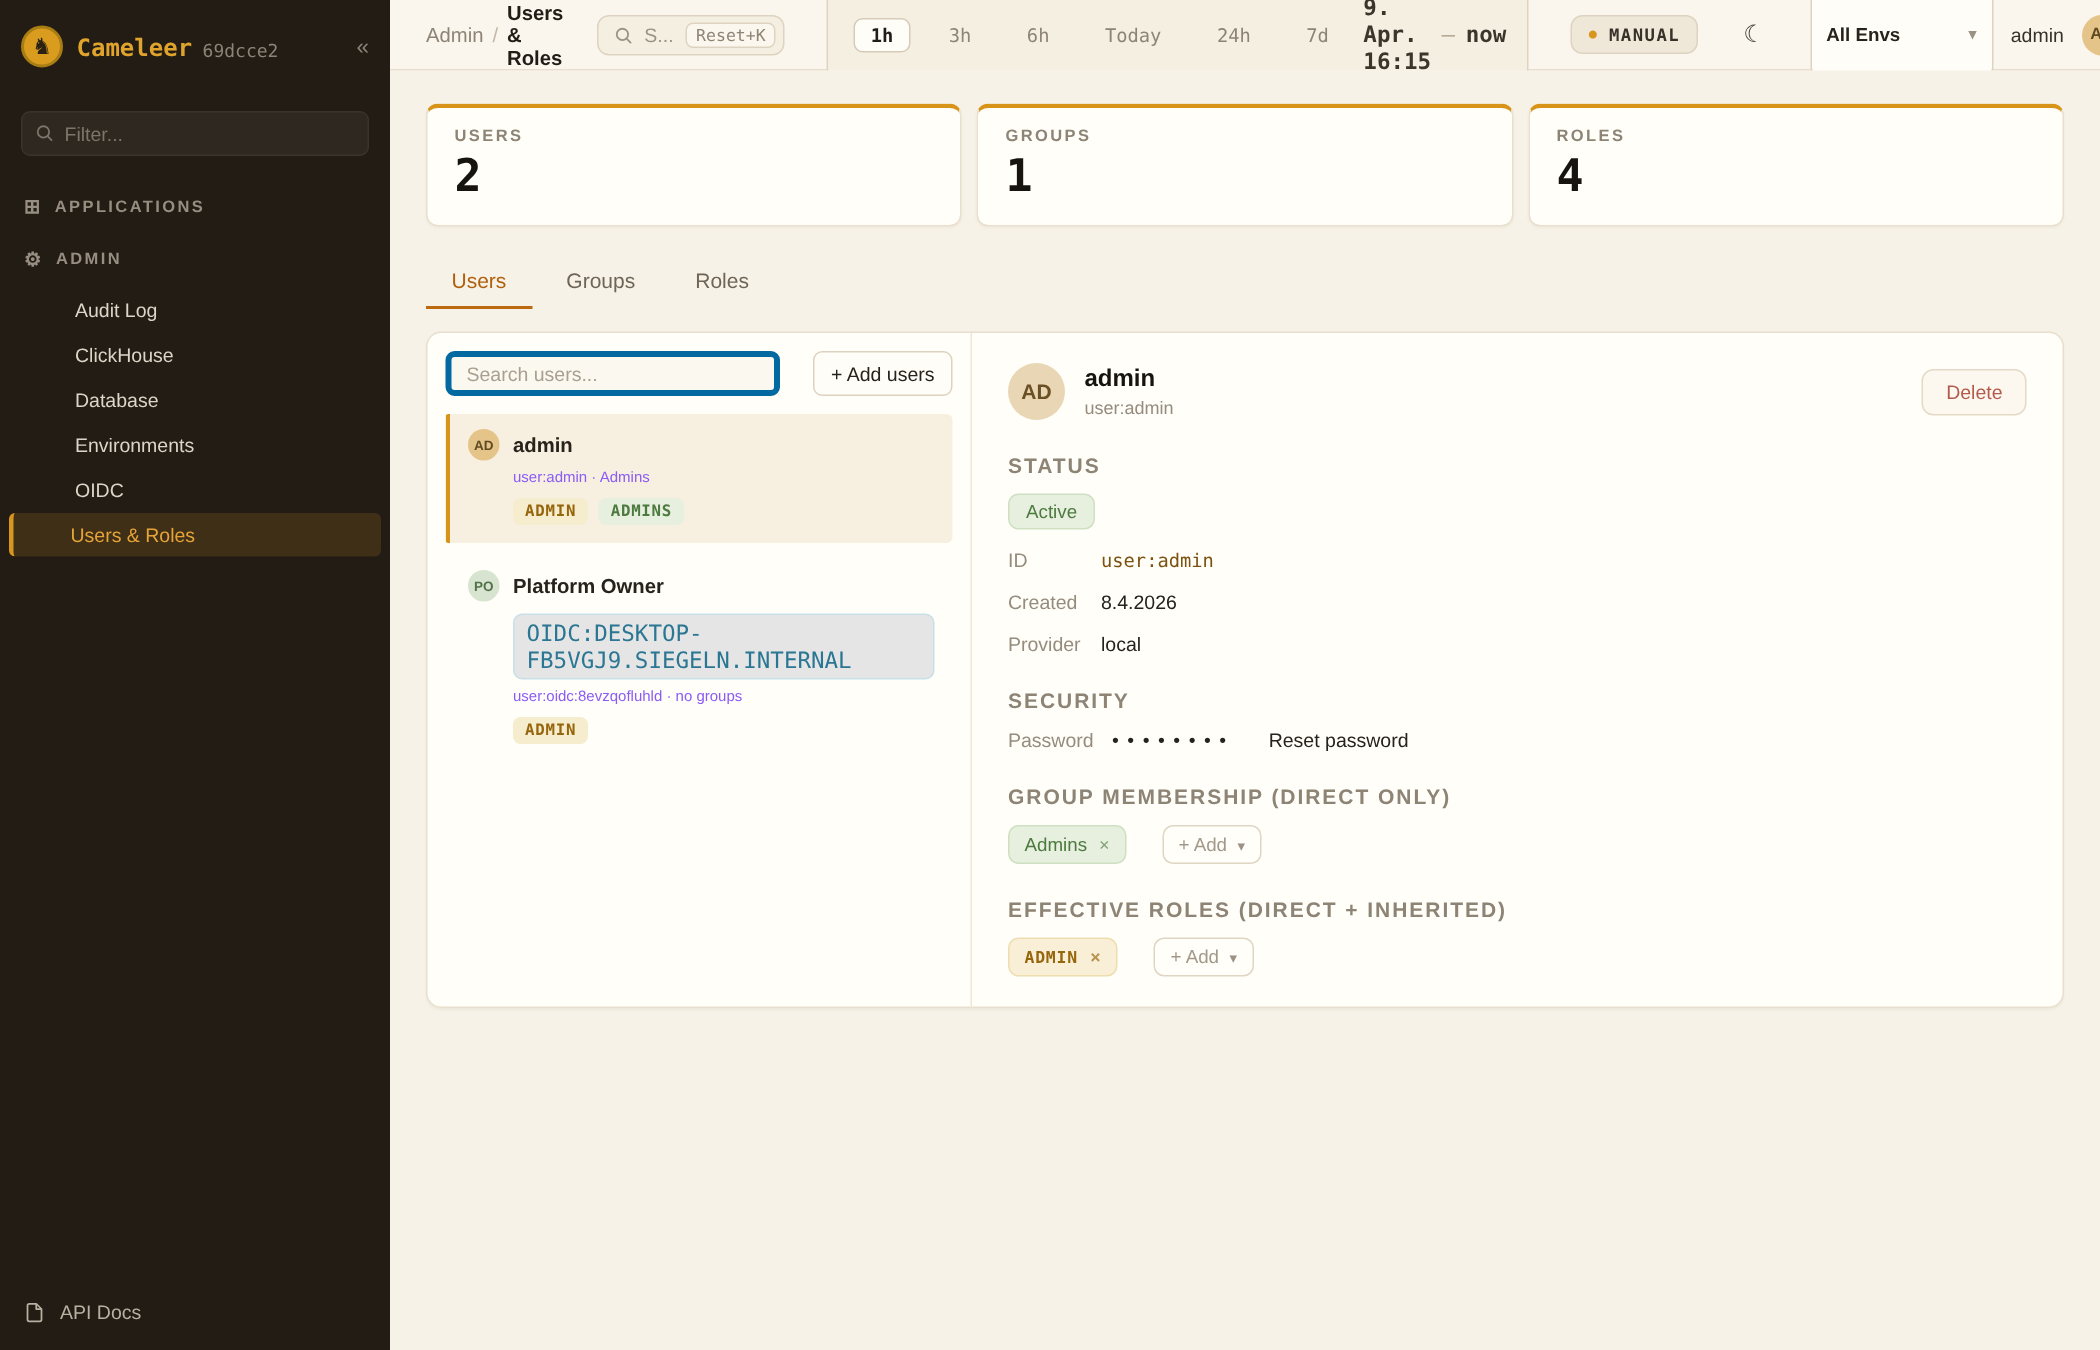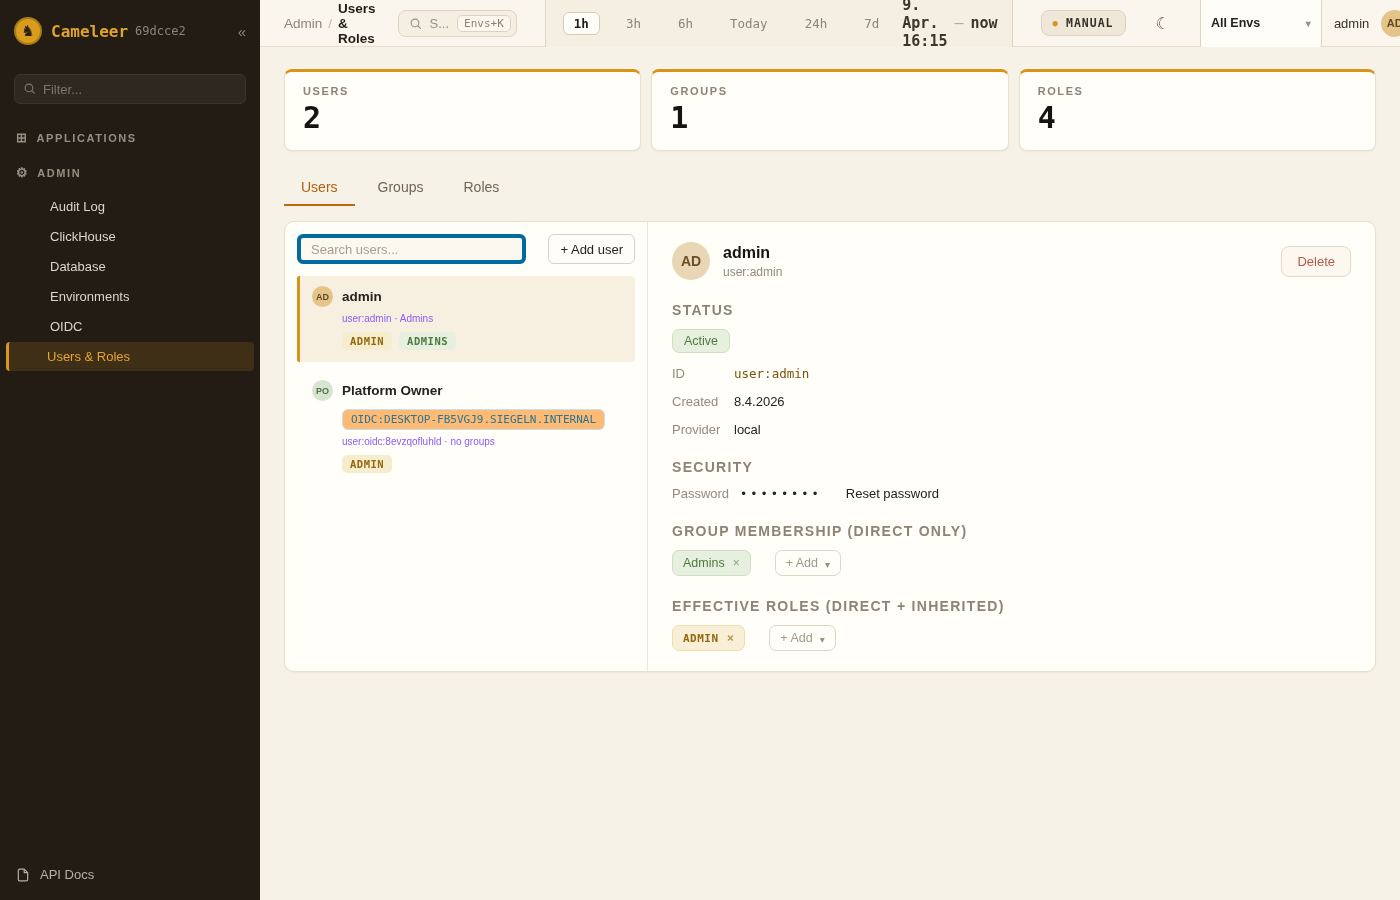--- a/index.html
+++ b/index.html
@@ -7,21 +7,21 @@
   body { display:flex; font-family:"Liberation Sans",sans-serif; background:#f7f2e7; color:#2b261f; }
   .mono { font-family:"DejaVu Sans Mono",monospace; }
   button { font-family:inherit; background:none; border:none; cursor:pointer;margin-left:14px; }
   input { font-family:inherit; outline:none; }
 
   
   .sidebar { width:260px; min-width:260px; background:#221c15; display:flex; flex-direction:column; color:#cfc6b8; }
   .side-top { height:62px; display:flex; align-items:center; gap:9px; padding:0 14px; }
   .logo-badge { width:28px; height:28px; border-radius:50%; background:#d99c1e; border:2px solid #a87d14; color:#2a2113;
                 display:flex; align-items:center; justify-content:center; font-size:15px; flex:none; }
-  .brand-wrap { display:flex; align-items:center; gap:7px; }
+  .brand-wrap { display:flex; align-items:flex-end; gap:7px; }
   .brand { color:#e0a42c; font-weight:bold; font-size:16px; }
   .build { color:#8d8478; font-size:12px; }
   .collapse-btn { margin-left:auto; color:#8d8478; font-size:15px; }
   .filter-wrap { position:relative; margin:12px 14px 16px; }
   .filter-icon { position:absolute; left:9px; top:8px; }
   .filter-input { width:100%; height:30px; background:#2e2820; border:1px solid #3a342a; border-radius:6px;
                   color:#d8d0c4; font-size:13px; padding:0 10px 0 28px; }
   .filter-input::placeholder { color:#7d7569; }
   .section-head { display:flex; align-items:center; gap:8px; padding:10px 16px; font-size:11px; letter-spacing:1.6px;
                   font-weight:bold; color:#978e81; cursor:pointer; }
@@ -92,21 +92,21 @@
   .ui-avatar { width:21px; height:21px; border-radius:50%; font-size:9px; font-weight:bold; display:flex;
                align-items:center; justify-content:center; flex:none; }
   .av-gold { background:#e5c489; color:#5f4a22; }
   .av-green { background:#d7e4cf; color:#53724a; }
   .ui-name { font-size:13.5px; font-weight:bold; color:#27221b; }
   .ui-meta { font-size:10px; color:#8b5cf6; margin:6px 0 8px 30px; }
   .ui-badges { margin-left:30px; display:flex; gap:7px; }
   .badge { font-size:10.5px; letter-spacing:0.5px; padding:3px 8px; border-radius:5px; font-weight:bold; }
   .badge-amber { background:#f6ecce; color:#96660d; }
   .badge-green { background:#e7efdf; color:#4c7a3f; }
-  .oidc-badge { display:inline-block; margin:8px 0 0 30px; font-size:11px; color:#2a7693; background:#fdba74;
+  .oidc-badge { display:inline-block; margin:8px 0 0 30px; font-size:15px; color:#2a7693; background:#e5e5e5;
                 border:1px solid #c8dfe8; border-radius:6px; padding:3px 8px; max-width:300px; }
 
   
   .detail-pane { flex:1; padding:20px 24px; }
   .detail-head { display:flex; align-items:center; gap:13px; }
   .d-avatar { width:38px; height:38px; border-radius:50%; background:#e9d6b4; color:#6b5026; font-size:14px;
               font-weight:bold; display:flex; align-items:center; justify-content:center; flex:none; }
   .d-name { font-size:16px; font-weight:bold; color:#17130e; }
   .d-sub { font-size:12px; color:#958c7d; margin-top:3px; }
   .delete-btn { margin-left:auto; border:1px solid #e4d9c7; background:#fcf8f0; color:#b35a4b; border-radius:8px;
@@ -188,21 +188,21 @@
       <span class="bc-sep">/</span>
       <span class="bc-current">Users &amp; Roles</span>
     </div>
 
     <button class="search-pill">
       <svg width="13" height="13" viewBox="0 0 24 24" fill="none" stroke="#9b9284" stroke-width="2.2" stroke-linecap="round">
           <circle cx="11" cy="11" r="7"></circle>
           <path d="M21 21l-4.3-4.3"></path>
         </svg>
       <span>S...</span>
-      <span class="kbd mono">Envs+K</span>
+      <span class="kbd mono">Reset+K</span>
     </button>
 
     <div class="vdiv"></div>
 
     <div class="timebar">
       <button class="time-btn active">1h</button>
       <button class="time-btn">3h</button>
       <button class="time-btn">6h</button>
       <button class="time-btn">Today</button>
       <button class="time-btn">24h</button>
@@ -250,21 +250,21 @@
       <div class="tab active">Users</div>
       <div class="tab">Groups</div>
       <div class="tab">Roles</div>
     </div>
 
     <div class="panel">
 
       <div class="list-pane">
         <div class="list-head">
           <input class="user-search" placeholder="Search users..." style="">
-          <button class="add-user-btn">+ Add user</button>
+          <button class="add-user-btn">+ Add users</button>
         </div>
 
         <div class="user-item selected">
           <div class="ui-head">
             <div class="ui-avatar av-gold">AD</div>
             <div class="ui-name">admin</div>
           </div>
           <div class="ui-meta">user:admin · Admins</div>
           <div class="ui-badges">
             <span class="badge badge-amber mono">ADMIN</span>

